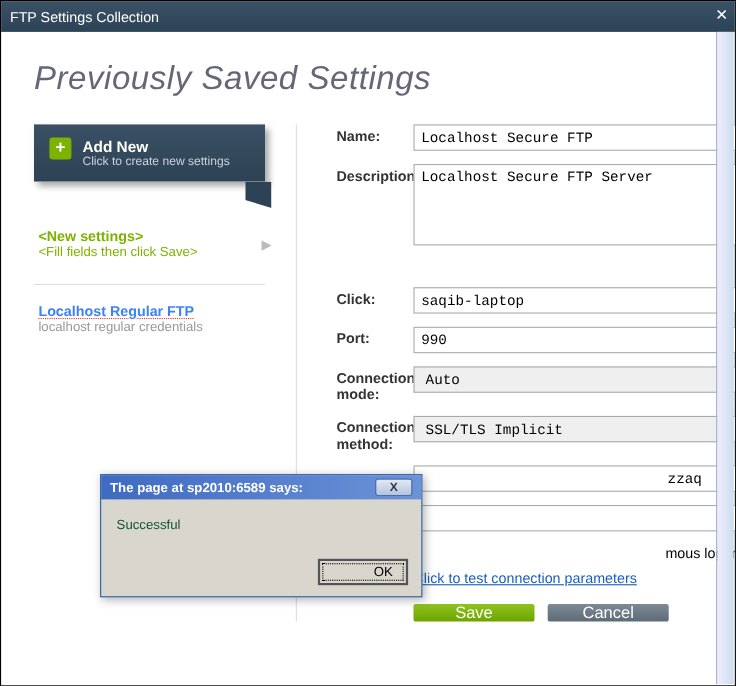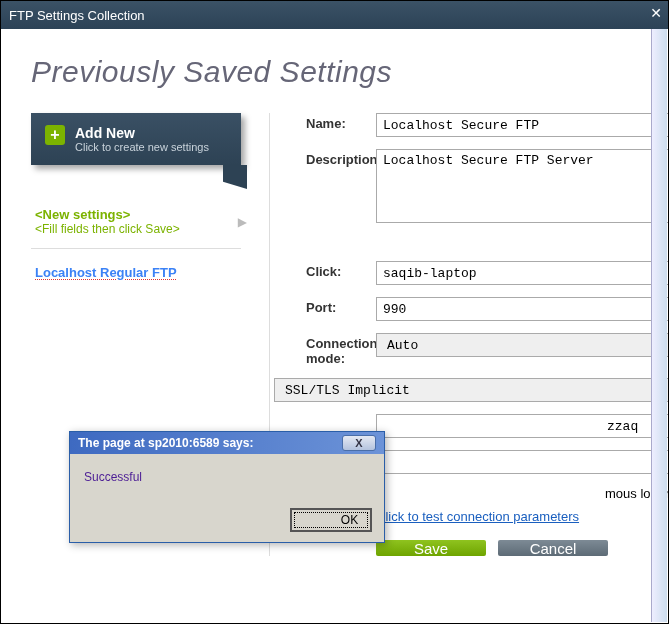--- a/index.html
+++ b/index.html
@@ -8,21 +8,21 @@
 .titlebar .close { position: absolute; right: 6px; top: 4px; font-size: 14px; cursor: pointer; color: #fff; }
 .content { padding: 26px 30px 20px 30px; height: calc(100% - 28px); overflow: auto; }
 h1 { font-size: 30px; font-weight: 300; color: #667; margin-bottom: 24px; font-family: "Segoe UI Light", "Segoe UI", sans-serif; letter-spacing: 0.5px; font-style: italic; }
 .layout { display: flex; gap: 28px; }
 .sidebar { width: 210px; flex-shrink: 0; }
 .addnew { background: linear-gradient(180deg, #3a5064 0%, #2d4254 100%); color: #fff; padding: 12px 14px; position: relative; display: flex; align-items: flex-start; gap: 10px; box-shadow: 4px 4px 6px rgba(0,0,0,0.35); margin-bottom: 8px; }
 .addnew .plus { width: 20px; height: 20px; background: #7cb300; border-radius: 3px; display: flex; align-items: center; justify-content: center; color: #fff; font-weight: bold; font-size: 16px; flex-shrink: 0; }
 .addnew-title { font-weight: 600; font-size: 14px; }
 .addnew-sub { font-size: 11px; color: #c9d3db; }
 .arrow-tab { width: 24px; height: 24px; background: #2d4254; margin-left: auto; margin-top: -8px; clip-path: polygon(0 0, 100% 0, 100% 100%, 0 70%); position: relative; right: -6px; }
-.newsettings { margin-top: 18px; margin-bottom: 12px; padding: 0 4px; position: relative; }
+.newsettings { margin-top: 18px; margin-bottom: 22px; padding: 0 4px; position: relative; }
 .newsettings-title { color: #7cb300; font-weight: bold; font-size: 13px; }
 .newsettings-sub { color: #7cb300; font-size: 12px; }
 .newsettings .tri { position: absolute; right: -6px; top: 8px; color: #bbb; font-size: 12px; }
 .divider { border-top: 1px solid #ddd; margin: 12px 0 16px 0; }
 .existing { padding: 0 4px; }
 .existing-title { color: #3b82f6; font-weight: bold; font-size: 13px; text-decoration: underline dotted #d33; text-decoration-thickness: 1px; text-underline-offset: 2px; }
 .existing-sub { color: #999; font-size: 12px; }
 .formcol { flex: 1; border-left: 1px solid #ddd; padding-left: 4px; }
 .formrow { display: flex; align-items: flex-start; gap: 12px; margin-bottom: 12px; }
 .formrow label { width: 90px; font-size: 13px; font-weight: bold; color: #333; padding-top: 3px; padding-left: 32px; }
@@ -32,24 +32,24 @@
 .linkrow { margin-left: 102px; font-size: 13px; margin-bottom: 16px; }
 .linkrow a { color: #1a5fbf; text-decoration: underline; }
 .btnrow { margin-left: 102px; display: flex; gap: 12px; }
 .btn { width: 110px; height: 16px; font-size: 15px; color: #fff; border: none; border-radius: 2px; cursor: pointer; }
 .btn-save { background: linear-gradient(180deg, #8fc31f 0%, #6ea400 100%); }
 .btn-cancel { background: linear-gradient(180deg, #7d8a95 0%, #5d6b76 100%); }
 .right-scroll { position: absolute; right: 1px; top: 28px; bottom: 1px; width: 16px; background: linear-gradient(90deg,#eef,#cde); border-left: 1px solid #aac; }
 
 
 .alert-overlay { position: absolute; left: 0; top: 0; width: 100%; height: 100%; z-index: 100; pointer-events: none; }
-.alert { position: absolute; left: 68px; top: 430px; width: 316px; background: #d8d6cd; border: 1px solid #2a5ea8; box-shadow: 2px 2px 8px rgba(0,0,0,0.3); pointer-events: auto; font-size: 12px; }
+.alert { position: absolute; left: 90px; top: 430px; width: 293px; background: #d8d6cd; border: 1px solid #2a5ea8; box-shadow: 2px 2px 8px rgba(0,0,0,0.3); pointer-events: auto; font-size: 12px; }
 .alert-title { background: linear-gradient(90deg,#3e6ac1 0%, #6c93d8 100%); color: #fff; padding: 3px 8px; font-weight: bold; display: flex; align-items: center; }
 .alert-title .alert-x { margin-left: auto; width: 34px; height: 16px; background: linear-gradient(180deg,#e4e9f3,#b4c3de); border: 1px solid #4a6ea8; border-radius: 3px; display: flex; align-items: center; justify-content: center; font-size: 11px; color: #334; cursor: default; }
-.alert-body { padding: 16px 14px 8px 14px; color: #4c1d95; min-height: 50px; }
+.alert-body { padding: 16px 14px 8px 14px; color: #14532d; min-height: 50px; }
 .alert-btns { text-align: right; padding: 4px 12px 10px 12px; }
 .alert-ok { width: 82px; height: 24px; background: #d8d6cd; border: 2px solid #555; outline: 1px dotted #000; outline-offset: -5px; font-size: 12px; cursor: default; padding-left: 37px; }
 </style>
 </head>
 <body>
 
 <div class="titlebar">
   <span>FTP Settings Collection</span>
   <span class="close">✕</span>
 </div>
@@ -73,20 +73,21 @@
       <div class="newsettings">
         <div class="newsettings-title">&lt;New settings&gt;</div>
         <div class="newsettings-sub">&lt;Fill fields then click Save&gt;</div>
         <div class="tri">▶</div>
       </div>
 
       <div class="divider"></div>
 
       <div class="existing">
         <div class="existing-title">Localhost Regular FTP</div>
+        <div class="existing-sub">localhost regular credentials</div>
       </div>
     </div>
 
     <div class="formcol">
       <div class="formrow">
         <label>Name:</label>
         <input type="text" value="Localhost Secure FTP" style="">
       </div>
       <div class="formrow">
         <label>Description:</label>
@@ -101,20 +102,21 @@
         <label>Port:</label>
         <input type="text" value="990" style="">
       </div>
       <div class="formrow">
         <label>Connection mode:</label>
         <select>
           <option>Auto</option>
         </select>
       </div>
       <div class="formrow">
+        <label>Connection method:</label>
         <select>
           <option>SSL/TLS Implicit</option>
         </select>
       </div>
       <div class="formrow">
         <label></label>
         <input type="text" style="text-align: left; padding-left: 230px;" value="zzaq">
       </div>
       <div class="formrow">
         <label></label>

